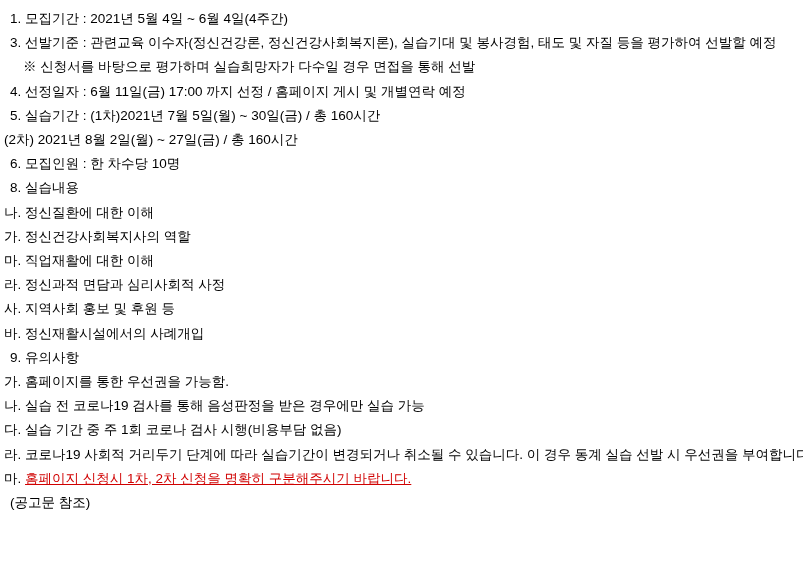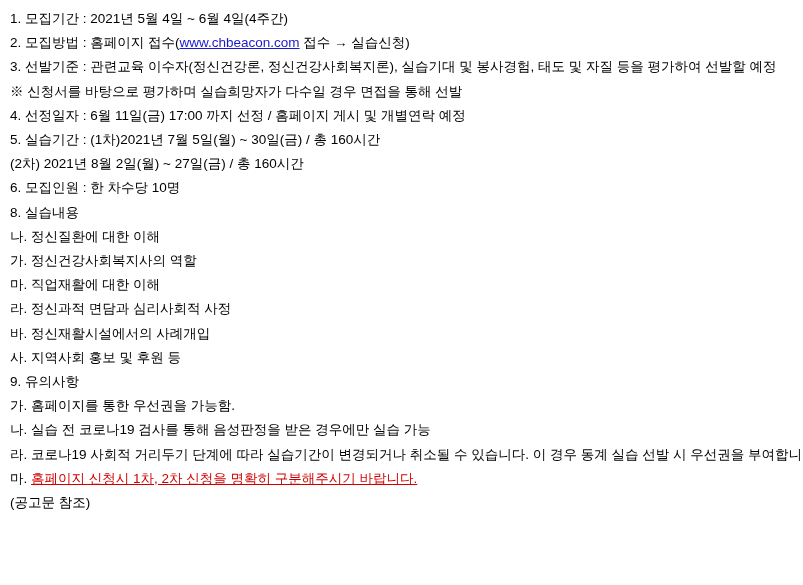--- a/index.html
+++ b/index.html
@@ -20,48 +20,45 @@
     width: 803px;
     padding: 7px 0 0 0;
     box-sizing: border-box;
   }
   .line {
     line-height: 24.2px;
     white-space: nowrap;
     padding-left: 10px;
   }
   .indent-0 { padding-left: 10px; }
-  .indent-1 { padding-left: 10px; }
+  .indent-1 { padding-left: 4px; }
   .link {
     color: #1a1acc;
     text-decoration: underline;
   }
   .emph-red {
     color: #d00000;
     font-weight: normal;
     text-decoration: underline;
   }
   .note {
     line-height: 24.2px;
     white-space: nowrap;
-    padding-left: 10px;
+    padding-left: 23px;
   }
 </style>
 </head>
 <body>
 
 <div id="doc">
 
   <div class="line indent-0">
     <span>1. 모집기간 : 2021년 5월 4일 ~ 6월 4일(4주간)</span>
   </div>
 
-  <div class="line indent-0">
-    <span>2. 모집방법 :  홈페이지 접수(</span><a class="link" href="#">www.chbeacon.com</a><span> 접수 → 실습신청)</span>
-  </div>
 
   <div class="line indent-0">
     <span>3. 선발기준 :  관련교육 이수자(정신건강론, 정신건강사회복지론), 실습기대 및 봉사경험, 태도 및 자질 등을 평가하여 선발할 예정</span>
   </div>
 
   <div class="note">
     <span>※ 신청서를 바탕으로 평가하며 실습희망자가 다수일 경우 면접을 통해 선발</span>
   </div>
 
   <div class="line indent-0">
@@ -96,39 +93,42 @@
 
   <div class="line indent-1">
     <span>마.  직업재활에 대한 이해</span>
   </div>
 
   <div class="line indent-1">
     <span>라.  정신과적 면담과 심리사회적 사정</span>
   </div>
 
   <div class="line indent-1">
-    <span>바.  정신재활시설에서의 사례개입</span>
+    <span>사.  지역사회 홍보 및 후원 등</span>
   </div>
 
   <div class="line indent-1">
-    <span>사.  지역사회 홍보 및 후원 등</span>
+    <span>바.  정신재활시설에서의 사례개입</span>
   </div>
 
   <div class="line indent-0">
     <span>9. 유의사항</span>
   </div>
 
   <div class="line indent-1">
     <span>가.  홈페이지를 통한 우선권을 가능함.</span>
   </div>
 
   <div class="line indent-1">
     <span>나.  실습 전 코로나19 검사를 통해 음성판정을 받은 경우에만 실습 가능</span>
   </div>
 
+  <div class="line indent-1">
+    <span>다.  실습 기간 중 주 1회 코로나 검사 시행(비용부담 없음)</span>
+  </div>
 
   <div class="line indent-1">
     <span>라.  코로나19 사회적 거리두기 단계에 따라 실습기간이 변경되거나 취소될 수 있습니다. 이 경우 동계 실습 선발 시 우선권을 부여합니다.</span>
   </div>
 
   <div class="line indent-1">
     <span>마.  </span><span class="emph-red">홈페이지 신청시 1차, 2차 신청을 명확히 구분해주시기 바랍니다.</span>
   </div>
 
   <div class="line indent-0">

